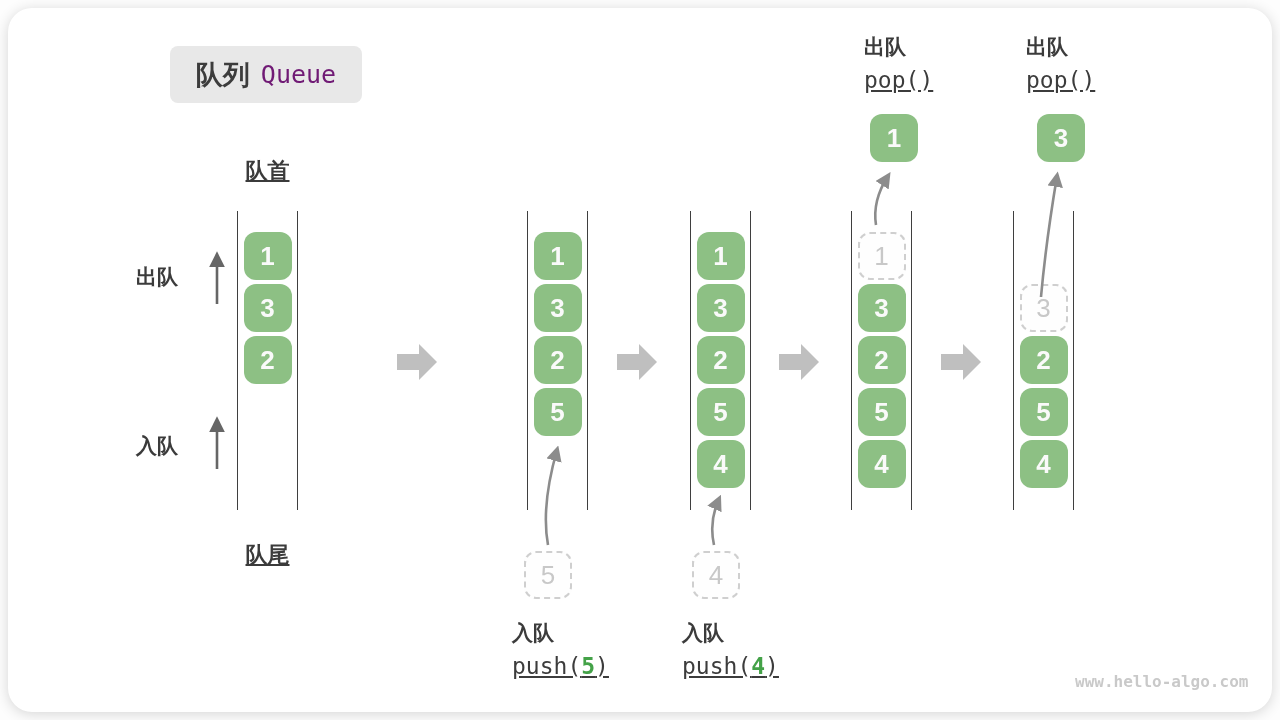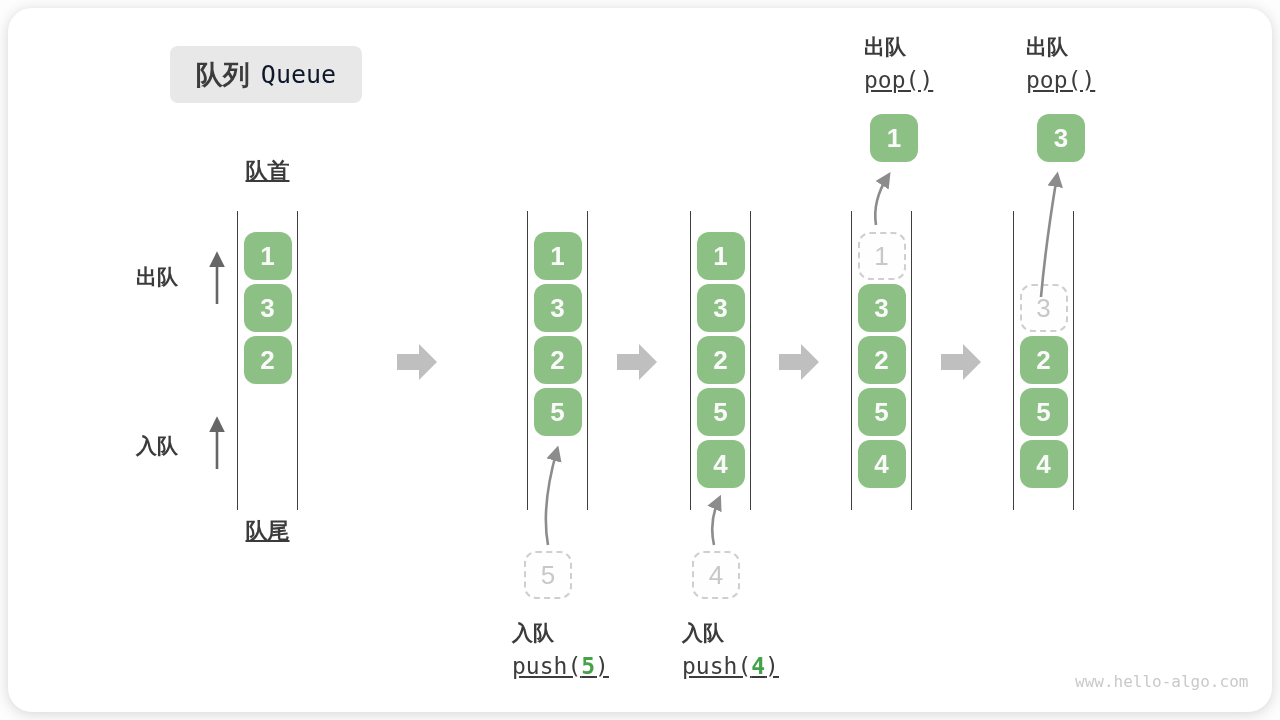--- a/index.html
+++ b/index.html
@@ -12,21 +12,21 @@
   }
   .abs { position:absolute; }
 
   
   .title-box {
     position:absolute; left:170px; top:46px; width:192px; height:57px;
     background:#e8e8e8; border-radius:8px;
     display:flex; align-items:center; justify-content:center; gap:11px;text-align:center;
   }
   .title-zh { font-size:27px; font-weight:bold; color:#3c3c3c; }
-  .title-en { font-family:"DejaVu Sans Mono",monospace; font-size:25px; color:#0f172a; }
+  .title-en { font-family:"DejaVu Sans Mono",monospace; font-size:25px; color:#701a75; }
 
   
   .queue {
     position:absolute; top:211px; width:61px; height:299px;
     border-left:1.6px solid #3f3f3f; border-right:1.6px solid #3f3f3f;
   }
   .cell {
     position:absolute; left:50%; transform:translateX(-50%);
     width:48px; height:48px; border-radius:12px;
     background:#8dc084; color:#fafafa;
@@ -46,31 +46,31 @@
   .pending-cell {
     position:absolute; width:48px; height:48px; border-radius:12px;
     background:#fefefe; border:2.5px dashed #cfcfcf; color:#c8c8c8;
     font-size:26px; line-height:44px; text-align:center;
   }
 
   
   .lbl { position:absolute; color:#3b3b3b; font-weight:bold; }
   .lbl-front, .lbl-rear { left:237px; width:61px; text-align:center; font-size:22px;text-decoration:underline; }
   .lbl-front { top:156px; }
-  .lbl-rear  { top:516px; }
+  .lbl-rear  { top:540px; }
   .lbl-side  { font-size:21px; }
 
   .op-group { position:absolute; color:#3b3b3b; }
   .op-action { font-size:21px; font-weight:bold; line-height:30px; }
   .op-code { font-family:"DejaVu Sans Mono",monospace; font-size:23px; line-height:36px; color:#3c3c3c;text-decoration:underline; }
   .op-arg { color:#44a248; font-weight:bold; }
 
   .watermark {
     position:absolute; left:1075px; top:672px;
-    font-family:"DejaVu Sans Mono",monospace; font-size:16px; color:#c9c9c9;
+    font-family:"DejaVu Sans Mono",monospace; font-size:16px; color:#c9c9c9;font-weight:bold;
   }
 
   svg.overlay { position:absolute; left:0; top:0; width:1280px; height:720px; pointer-events:none; }
 </style>
 </head>
 <body>
 
 <div class="stage">
   <div class="card"></div>
 

